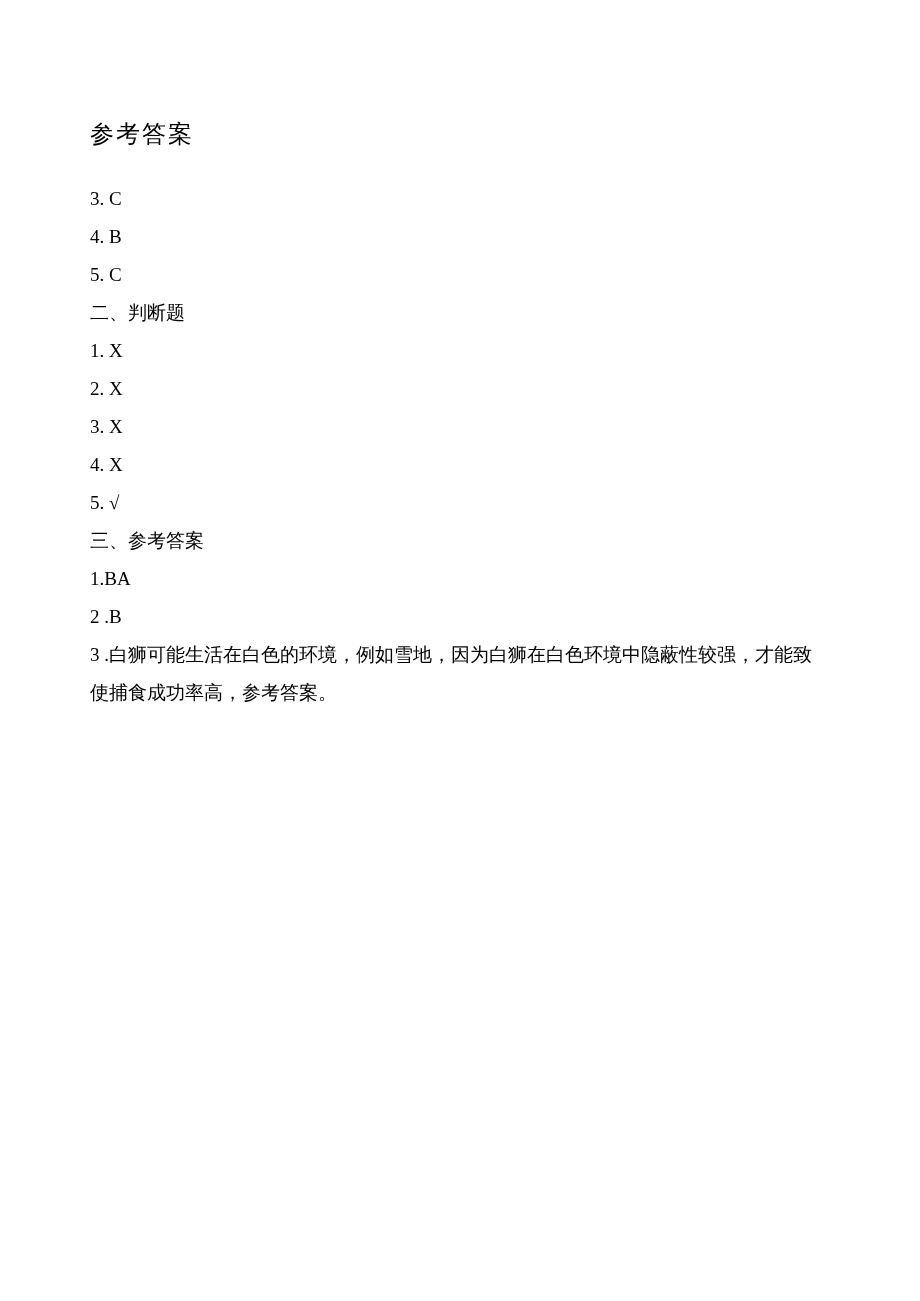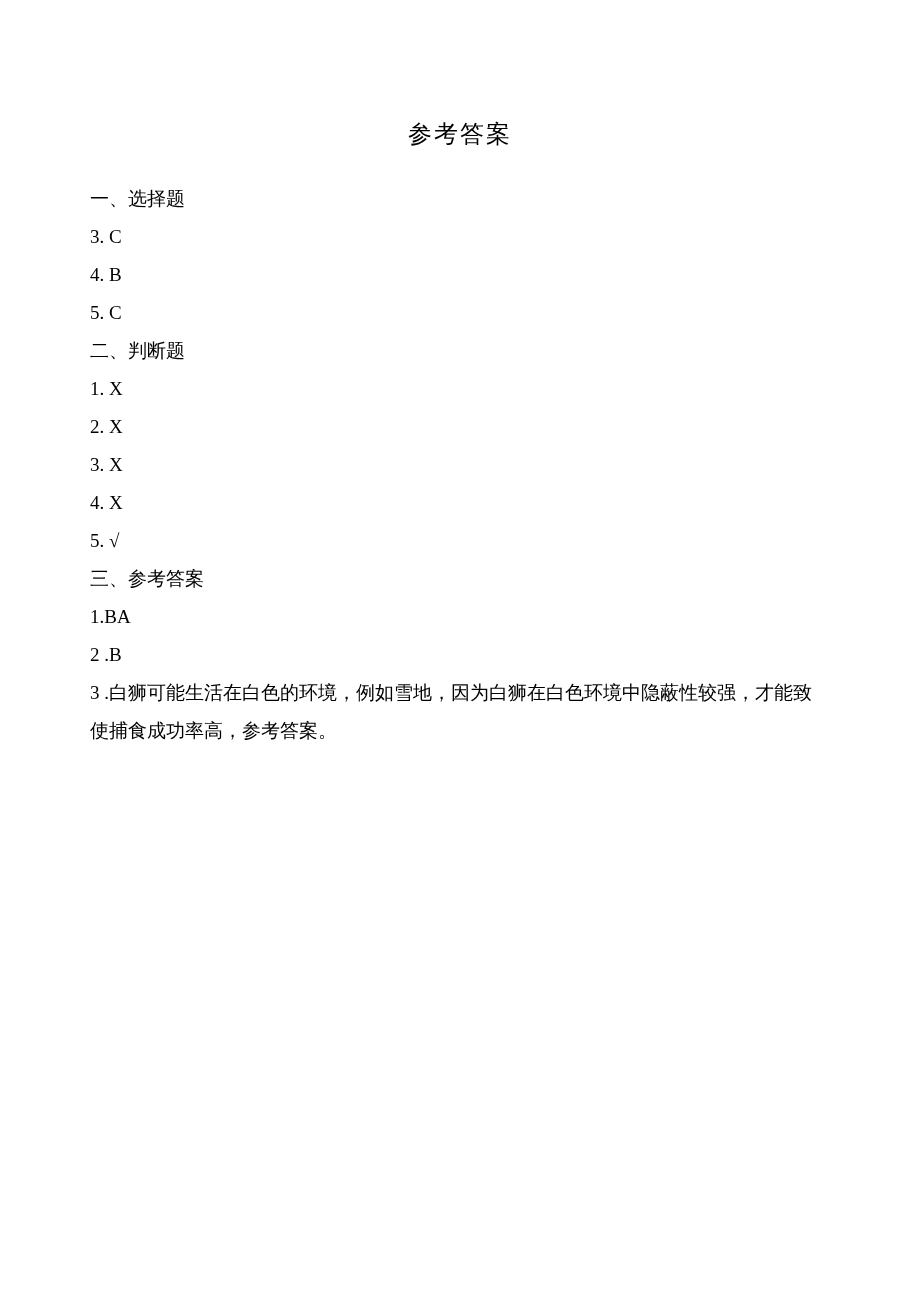--- a/index.html
+++ b/index.html
@@ -12,40 +12,38 @@
   .page {
     width: 920px;
     height: 1301px;
     padding: 110px 90px 0 90px;
     box-sizing: border-box;
     font-size: 19px;
     line-height: 2.0;
     color: #000000;
   }
   .title {
-    text-align: center;
     font-size: 24px;
     margin-bottom: 22px;
     letter-spacing: 2px;
   }
   .line {
     white-space: normal;
   }
   .highlight {
     background-color: #ffff00;
   }
 </style>
 </head>
 <body>
 
 <div class="page">
 
   <div class="title">参考答案</div>
 
-  <div class="line">一、选择题</div>
 
   <div class="line">
     <span>3.</span> <span>C</span>
   </div>
   <div class="line">
     <span>4.</span> <span>B</span>
   </div>
   <div class="line">
     <span>5.</span> <span>C</span>
   </div>

